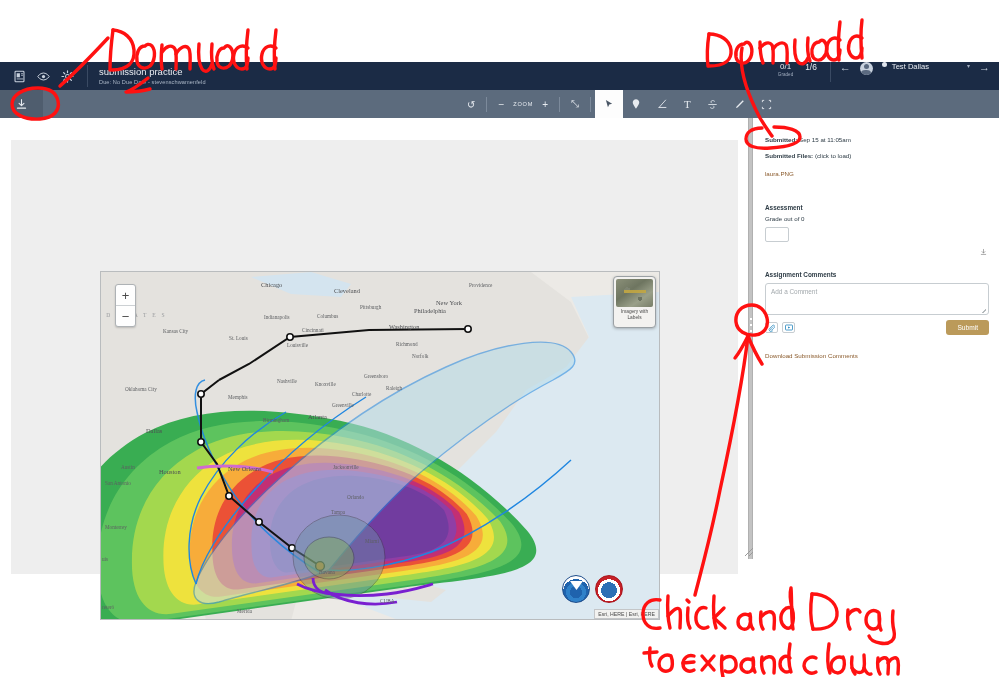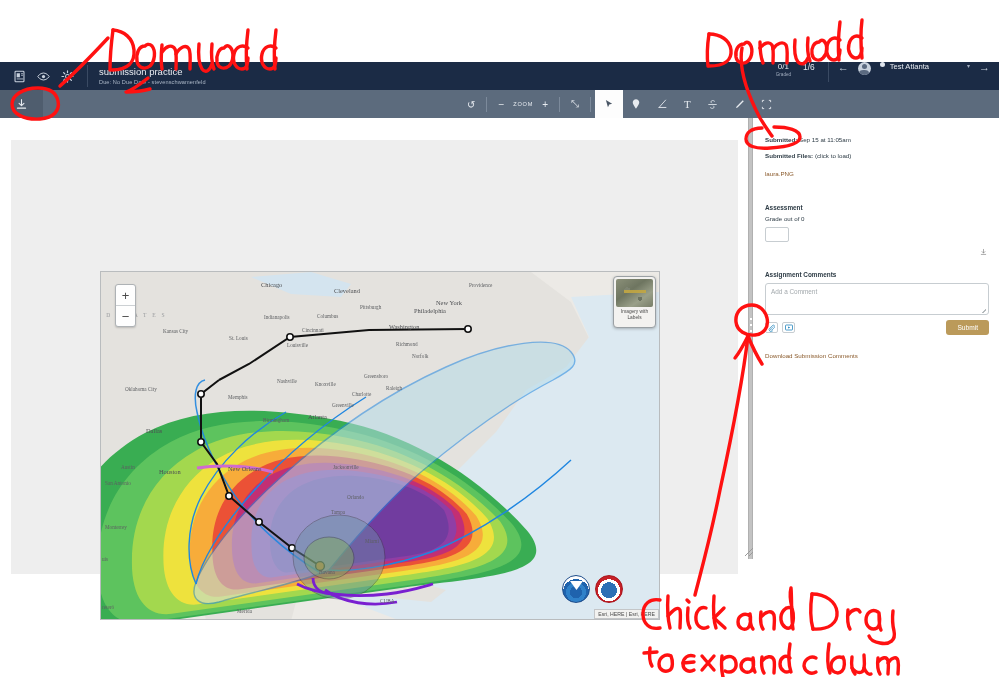--- a/index.html
+++ b/index.html
@@ -250,21 +250,21 @@
     <div class="hdr-right">
       <div class="graded-block">
         <div class="graded-num">0/1</div>
         <div class="graded-lbl">Graded</div>
       </div>
       <div class="pages-num">1/6</div>
       <div class="hdr-sep"></div>
       <div class="nav-arrow">←</div>
       <div class="avatar"></div>
       <div class="student-dot"></div>
-      <div class="student-name">Test Atlanta</div>
+      <div class="student-name">Test Dallas</div>
       <div class="caret-sm">▾</div>
       <div class="nav-arrow">→</div>
     </div>
   </div>
 
   <div class="toolbar">
     <div class="tb-dl">
       <svg width="13" height="13" viewBox="0 0 16 16">
           <path d="M8 2v7M5 6.5l3 3 3-3" fill="none" stroke="currentColor" stroke-width="1.3" stroke-linecap="round" stroke-linejoin="round"></path>
           <path d="M3 12.5h10" stroke="currentColor" stroke-width="1.4" stroke-linecap="round"></path>

